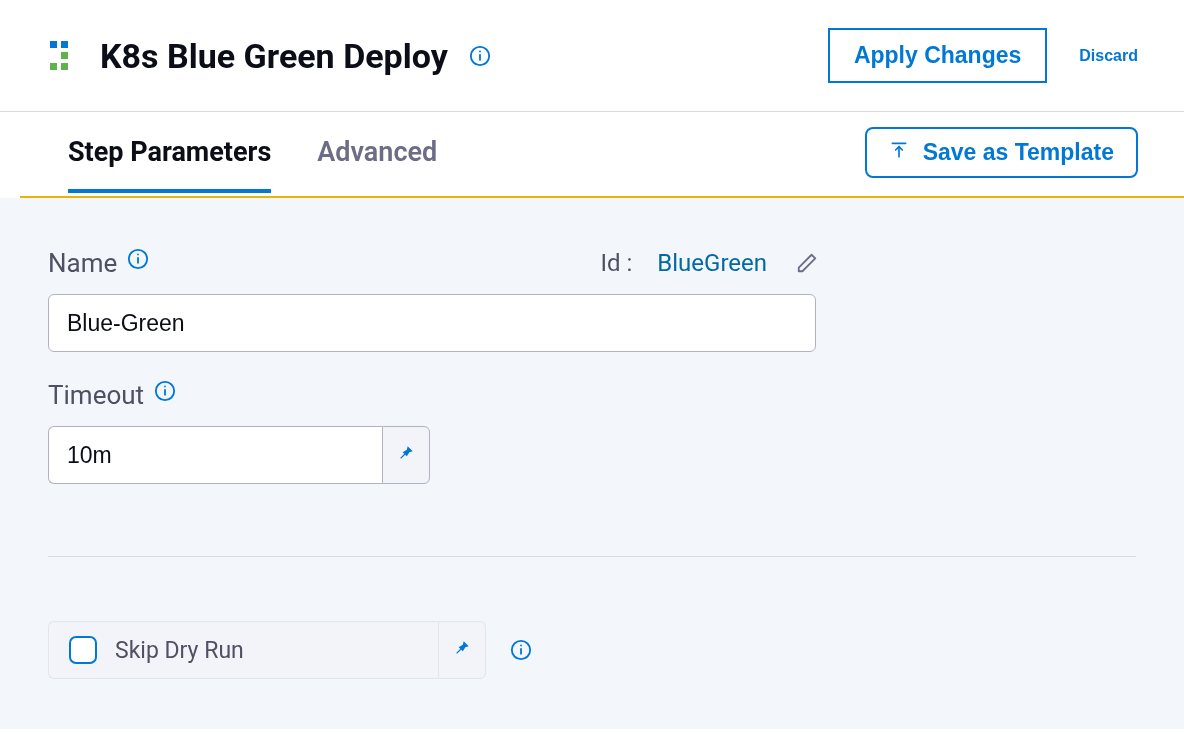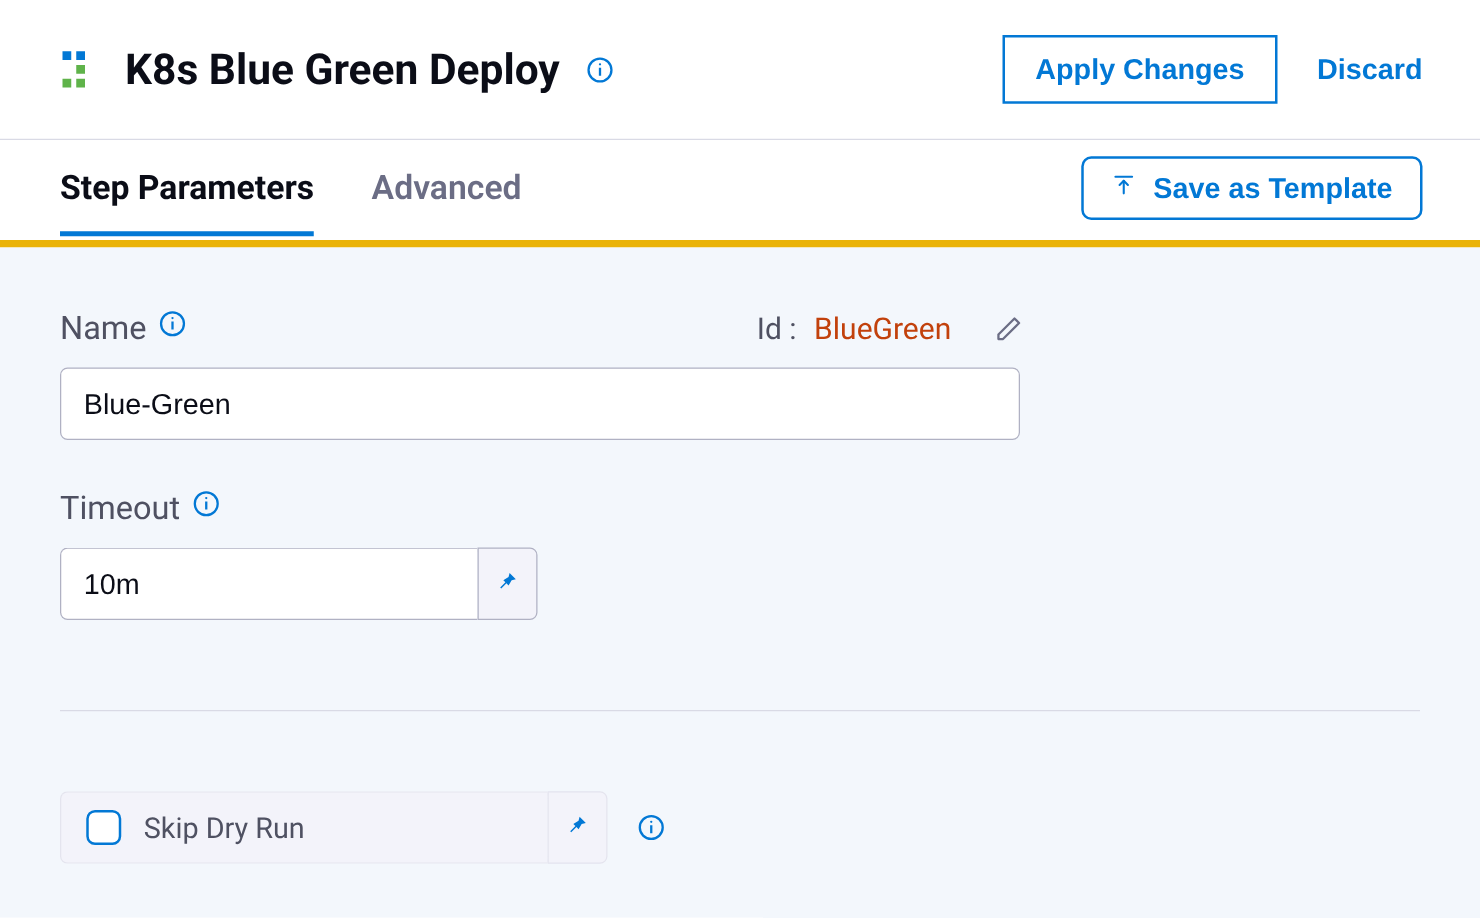--- a/index.html
+++ b/index.html
@@ -48,32 +48,33 @@
       font-size: 23px;
       font-weight: 600;
       padding: 12px 24px;
       border-radius: 0;
       cursor: pointer;
     }
     .btn-link {
       color: #0278d5;
       background: transparent;
       border: none;
-      font-size: 23px;
+      font-size: 16px;
       font-weight: 600;
       cursor: pointer;
     }
 
     .tabbar {
       display: flex;
       align-items: center;
       justify-content: space-between;
       padding: 0 46px 4px 48px;
-      border-bottom: 6px solid #eab308;
+      border-bottom: 2px solid #eab308;
       height: 86px;
+      margin-left: 20px;
     }
     .tabs {
       display: flex;
       gap: 46px;
       height: 100%;
       align-items: center;
     }
     .tab {
       font-size: 27px;
       font-weight: 600;
@@ -132,38 +133,38 @@
     .info-sm {
       width: 22px;
       height: 22px;
       display: inline-flex;
     }
     .id-display {
       font-size: 24px;
       color: #4f5162;
       display: flex;
       align-items: center;
-      gap: 10px;
-    }
-    .id-value { color: #c2410c; margin-left: 4px; margin-right: 25px;}
+      gap: 21px;
+    }
+    .id-value { color: #0369a1; margin-left: 4px; margin-right: 8px;}
     .pencil { cursor: pointer; display:inline-flex; }
 
     .text-input {
       margin-top: 16px;
       width: 768px;
       height: 58px;
       border: 1px solid #b0b1c3;
       border-radius: 6px;
       background: #fff;
       font-size: 23px;
       color: #0b0d17;
       padding: 16px 18px;
     }
 
-    .timeout-section { margin-top: 40px; }
+    .timeout-section { margin-top: 28px; }
     .timeout-row {
       margin-top: 16px;
       display: flex;
       align-items: stretch;
       width: 382px;
     }
     .timeout-input {
       flex: 1;
       height: 58px;
       border: 1px solid #b0b1c3;

